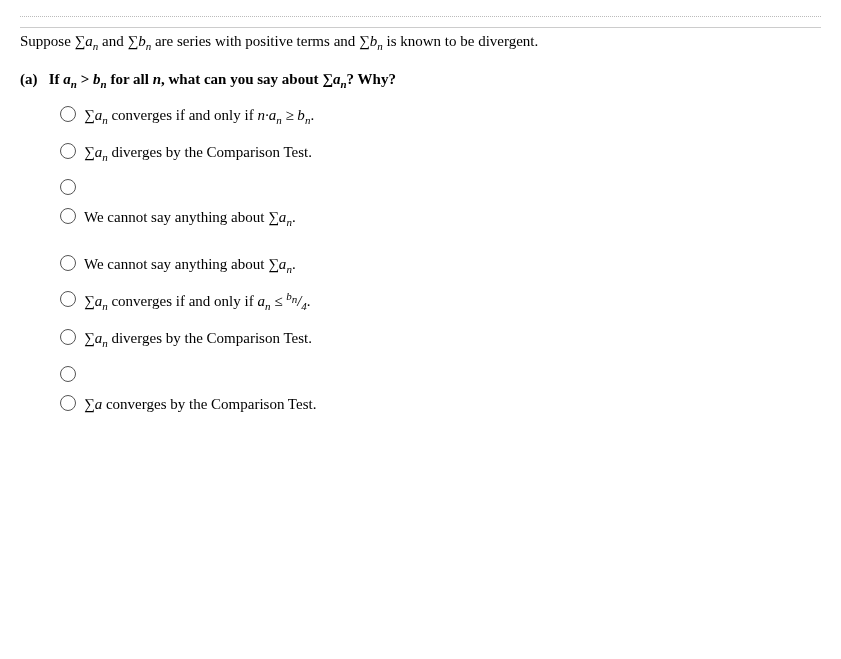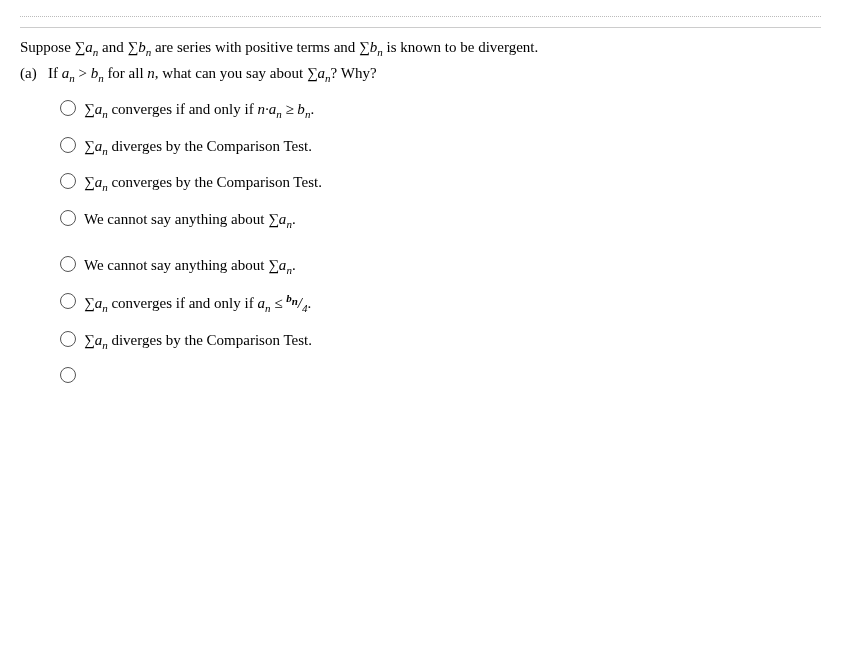--- a/index.html
+++ b/index.html
@@ -11,33 +11,35 @@
       font-family: 'Times New Roman', Times, serif;
       font-size: 16px;
       background: #fff;
       color: #000;
       width: 841px;
       min-height: 659px;
       padding: 16px 20px;
     }
     .header-line {
       border-top: 1px solid #ccc;
-      padding-top: 8px;
+      padding-top: 2px;
+      margin-bottom: 12px;
     }
     .header-text {
       font-size: 15px;
       line-height: 1.5;
     }
     .section {
       margin-bottom: 20px;
     }
     .question-label {
       font-size: 15px;
       margin-bottom: 10px;
       line-height: 1.6;
+      font-weight: bold;
     }
     .options {
       margin-left: 40px;
     }
     .option {
       display: flex;
       align-items: flex-start;
       margin-bottom: 10px;
       line-height: 1.6;
     }
@@ -55,21 +57,20 @@
       font-size: 15px;
     }
     .math {
       font-style: italic;
     }
     sub {
       font-size: 11px;
     }
     sup {
       font-size: 11px;
-      font-weight: bold;
     }
     .divider {
       border: none;
       border-top: 1px dotted #bbb;
       margin-bottom: 10px;
     }
   </style>
 </head>
 <body>
 
@@ -99,23 +100,20 @@
 
     <div class="option">
       <span class="radio-circle"></span>
       <span class="option-text">
         <span class="math">∑a<sub>n</sub></span> diverges by the Comparison Test.
       </span>
     </div>
 
     <div class="option">
       <span class="radio-circle"></span>
-      <span class="option-text">
-        <span class="math">∑a<sub>n</sub></span> converges by the Comparison Test.
-      </span>
     </div>
 
     <div class="option">
       <span class="radio-circle"></span>
       <span class="option-text">
         We cannot say anything about <span class="math">∑a<sub>n</sub></span>.
       </span>
     </div>
 
   </div>
@@ -143,15 +141,21 @@
       <span class="radio-circle"></span>
       <span class="option-text">
         <span class="math">∑a<sub>n</sub></span> diverges by the Comparison Test.
       </span>
     </div>
 
     <div class="option">
       <span class="radio-circle"></span>
     </div>
 
+    <div class="option">
+      <span class="radio-circle"></span>
+      <span class="option-text">
+        <span class="math">∑a</span> converges by the Comparison Test.
+      </span>
+    </div>
 
   </div>
 </div>
 
 </body></html>

